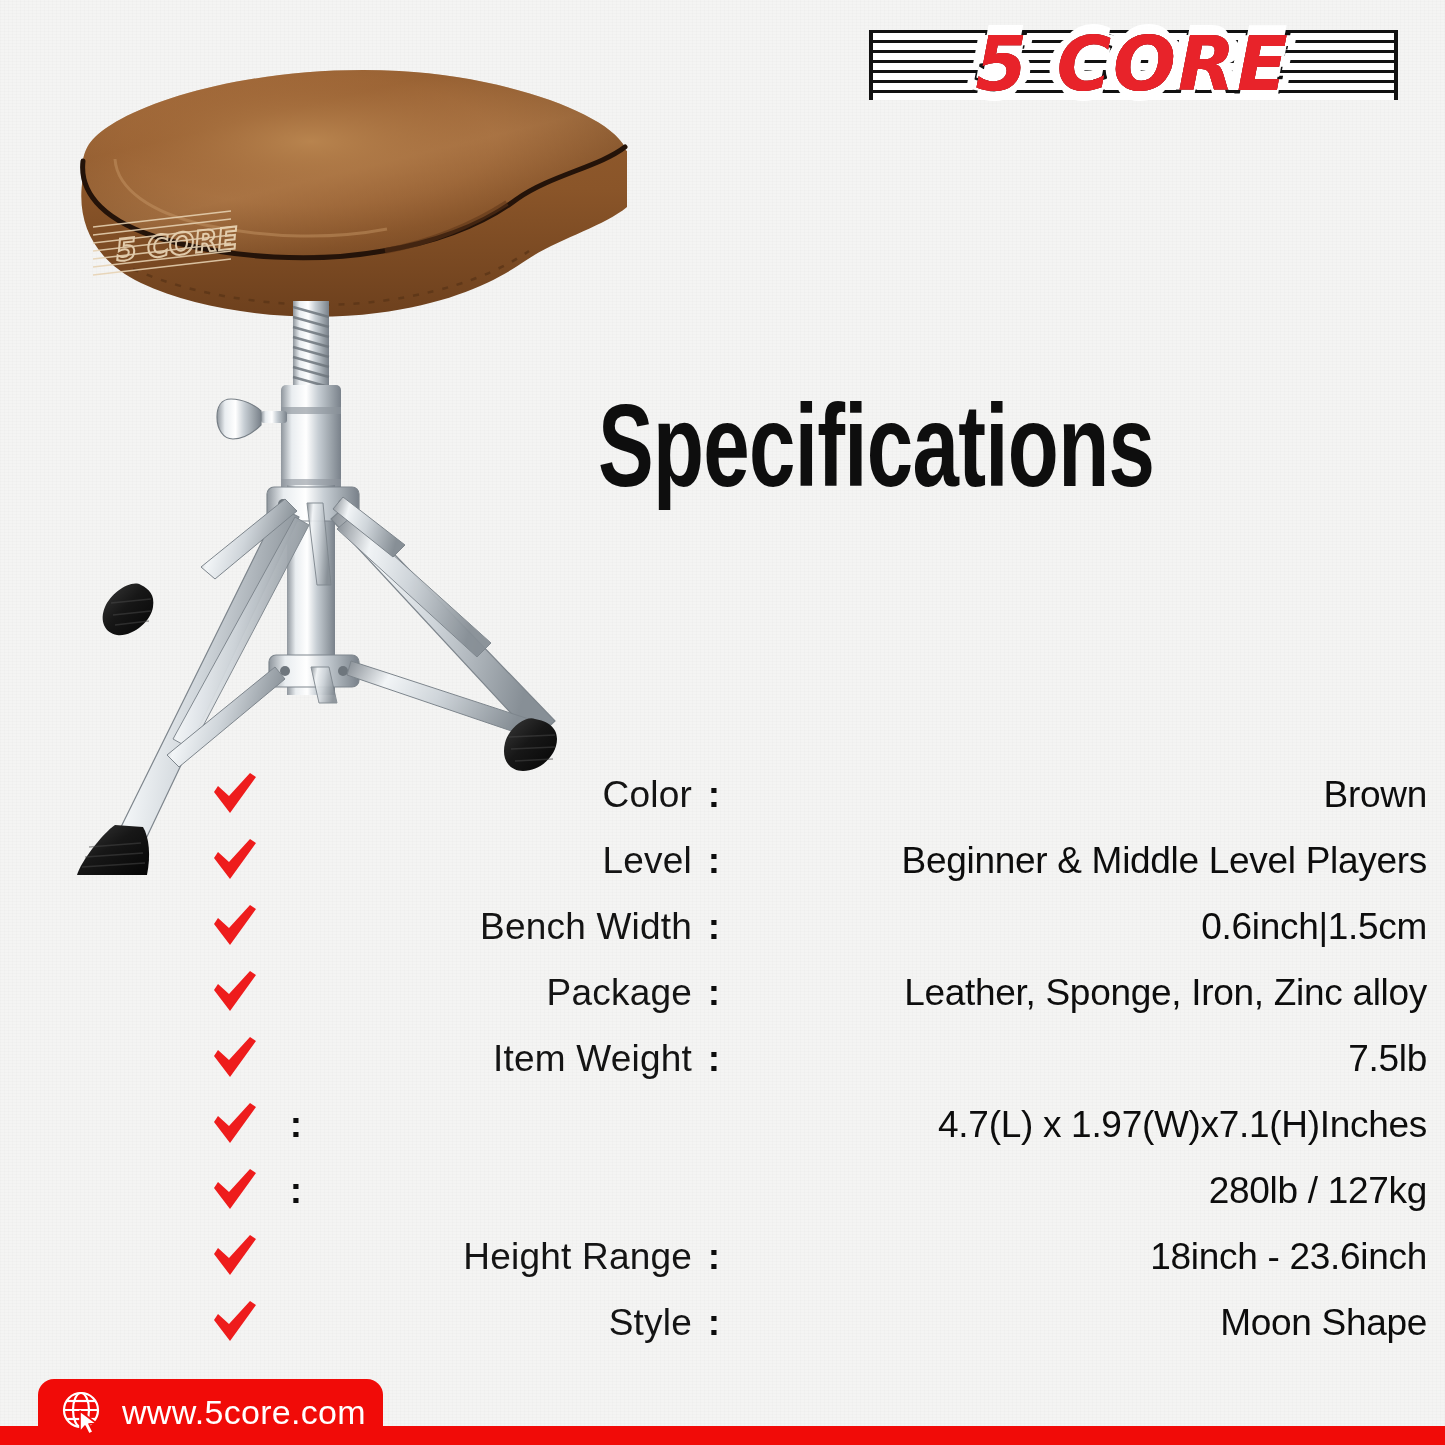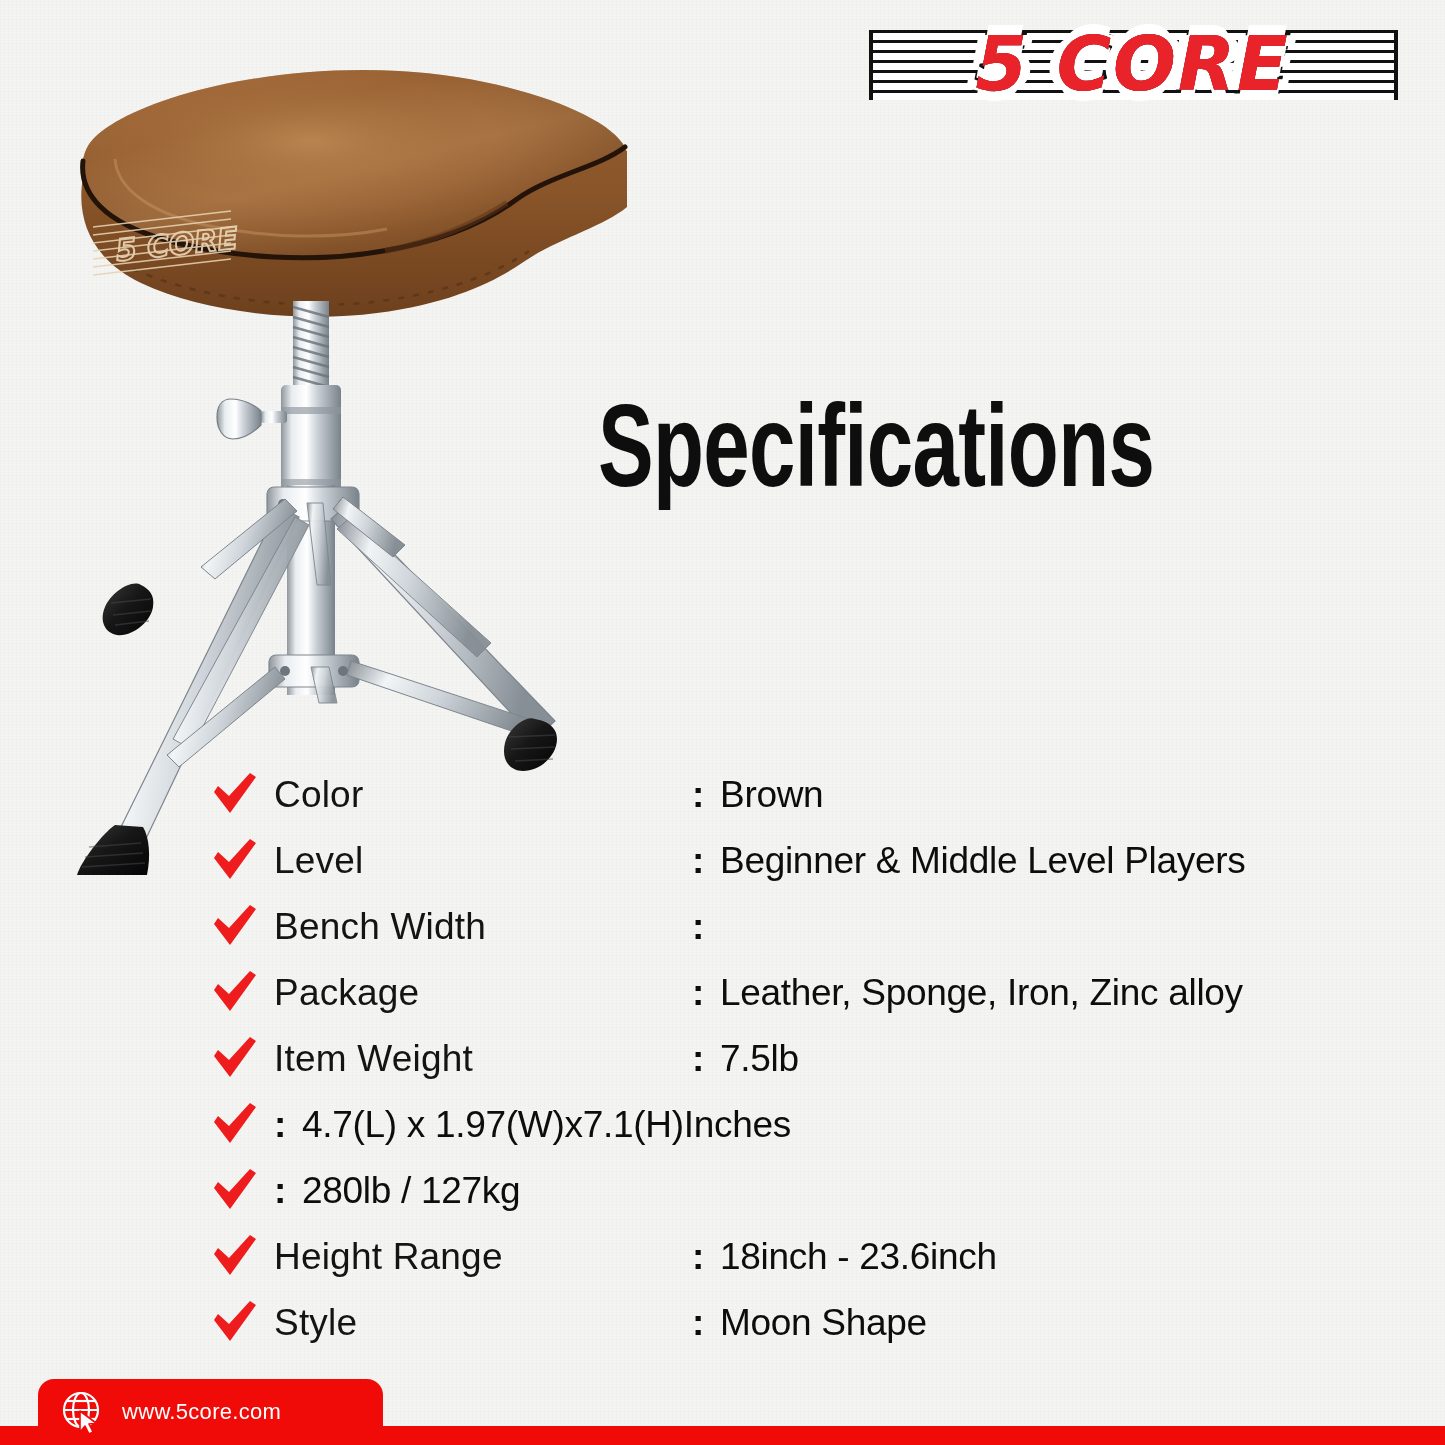--- a/index.html
+++ b/index.html
@@ -109,20 +109,21 @@
     white-space: nowrap;
     line-height: 120px;
   }
 
   
   #spec-list {
     position: absolute;
     left: 212px;
     top: 762px;
     width: 1215px;
+    text-align: right;
   }
   .spec-row {
     position: relative;
     height: 66px;
     display: flex;
     align-items: center;
   }
   .spec-check {
     position: relative;
     width: 62px;
@@ -178,21 +179,21 @@
   #footer-website-tab .globe-wrap {
     position: relative;
     width: 46px;
     height: 46px;
     flex: 0 0 46px;
   }
   #footer-website-tab .globe-wrap svg { display:block; width:46px; height:46px; }
   #footer-url {
     margin-left: 16px;
     color: #ffffff;
-    font-size: 22px;
+    font-size: 34px;
     font-weight: 400;
     letter-spacing: 0.3px;
     white-space: nowrap;
   }
 </style>
 </head>
 <body>
 
 <div id="page">
 
@@ -409,20 +410,21 @@
     </div>
 
     <div class="spec-row">
       <span class="spec-check">
         <svg viewBox="0 0 46 42">
             <path d="M2,20 L6,14 L17,24 L38,1 L44,5 L18,41 Z" fill="#ee1c1c"></path>
           </svg>
       </span>
       <span class="spec-label">Bench Width</span>
       <span class="spec-sep">:</span>
+      <span class="spec-value">0.6inch|1.5cm</span>
     </div>
 
     <div class="spec-row">
       <span class="spec-check">
         <svg viewBox="0 0 46 42">
             <path d="M2,20 L6,14 L17,24 L38,1 L44,5 L18,41 Z" fill="#ee1c1c"></path>
           </svg>
       </span>
       <span class="spec-label">Package</span>
       <span class="spec-sep">:</span>

